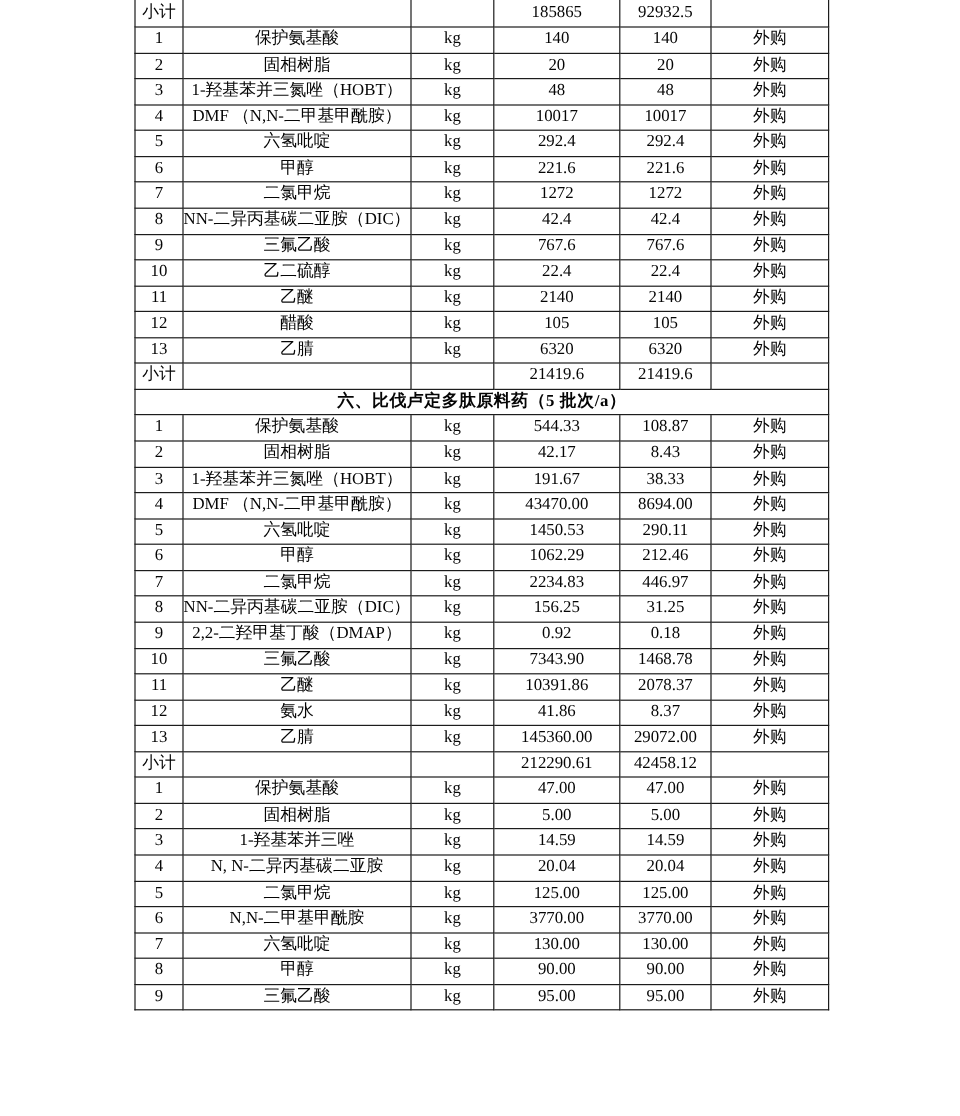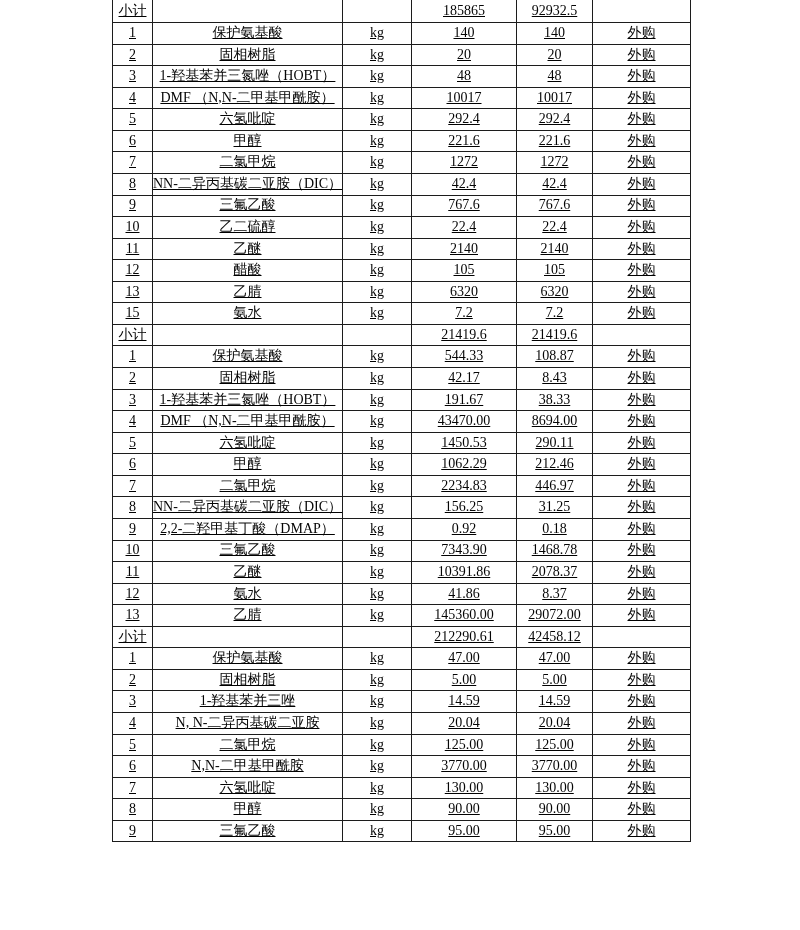--- a/index.html
+++ b/index.html
@@ -18,21 +18,20 @@
   table.materials {
     position: absolute;
     left: 112px;
     top: 0;
     width: 578px;
     border-collapse: collapse;
     table-layout: fixed;
   }
   table.materials tr {
     height: 21.57px;
-    text-decoration: underline;
   }
   table.materials tr:first-child {
     height: 22.5px;
   }
   table.materials td {
     border: 1px solid #1c1c1c;
     padding: 0;
     text-align: center;
     vertical-align: middle;
     font-size: 14px;
@@ -175,34 +174,29 @@
         </tr>
         <tr>
           <td>13</td>
           <td class="name-cell">乙腈</td>
           <td>kg</td>
           <td>6320</td>
           <td>6320</td>
           <td>外购</td>
         </tr>
         <tr>
-          <td>15</td>
-          <td class="name-cell">氨水</td>
-          <td>kg</td>
-          <td>7.2</td>
-          <td>7.2</td>
-          <td>外购</td>
-        </tr>
-        <tr>
           <td>小计</td>
           <td></td>
           <td></td>
           <td>21419.6</td>
           <td>21419.6</td>
           <td></td>
+        </tr>
+        <tr>
+          <td class="section-cell" colspan="6">六、比伐卢定多肽原料药（5 批次/a）</td>
         </tr>
         <tr>
           <td>1</td>
           <td class="name-cell">保护氨基酸</td>
           <td>kg</td>
           <td>544.33</td>
           <td>108.87</td>
           <td>外购</td>
         </tr>
         <tr>

